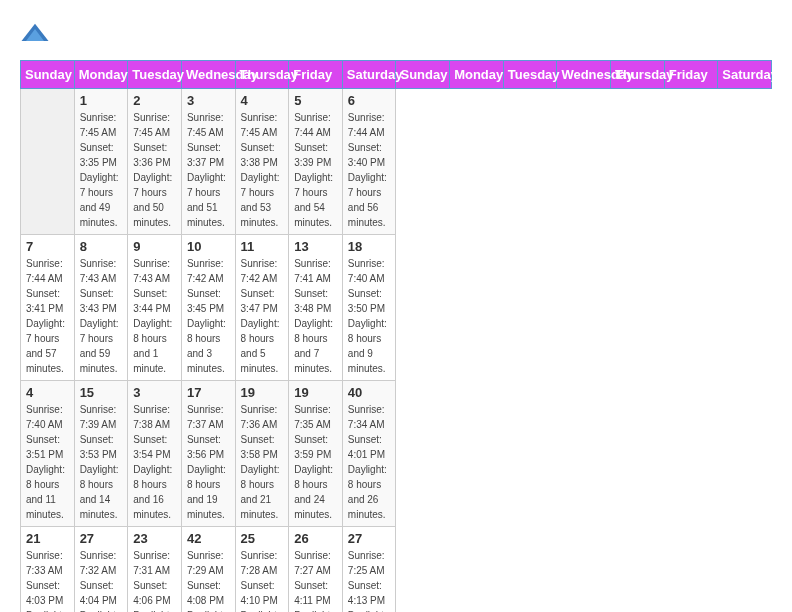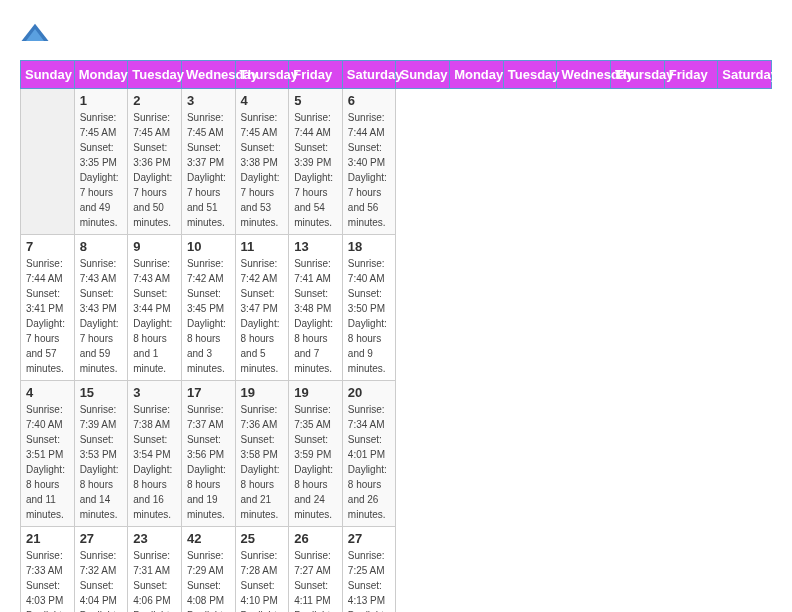--- a/index.html
+++ b/index.html
@@ -209,21 +209,21 @@
         </td>
         <td>
           <div class="day-number">19</div>
           <div class="day-info">Sunrise: 7:36 AM<br>Sunset: 3:58 PM<br>Daylight: 8 hours and 21 minutes.</div>
         </td>
         <td>
           <div class="day-number">19</div>
           <div class="day-info">Sunrise: 7:35 AM<br>Sunset: 3:59 PM<br>Daylight: 8 hours and 24 minutes.</div>
         </td>
         <td>
-          <div class="day-number">20</div>
+          <div class="day-number">40</div>
           <div class="day-info">Sunrise: 7:34 AM<br>Sunset: 4:01 PM<br>Daylight: 8 hours and 26 minutes.</div>
         </td>
       </tr>
       <tr>
         <td>
           <div class="day-number">21</div>
           <div class="day-info">Sunrise: 7:33 AM<br>Sunset: 4:03 PM<br>Daylight: 8 hours and 29 minutes.</div>
         </td>
         <td>
           <div class="day-number">27</div>

